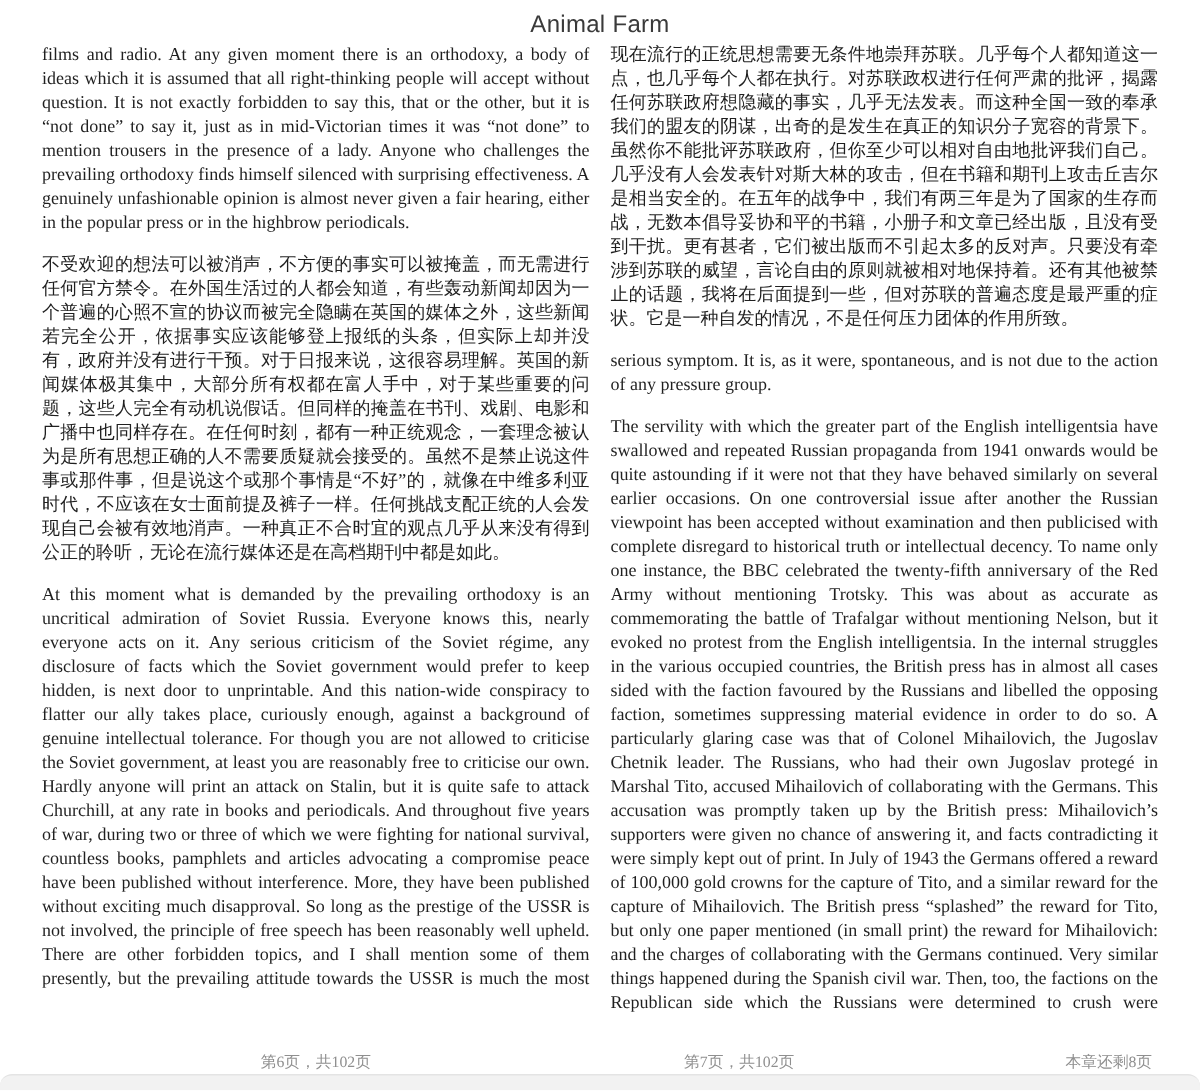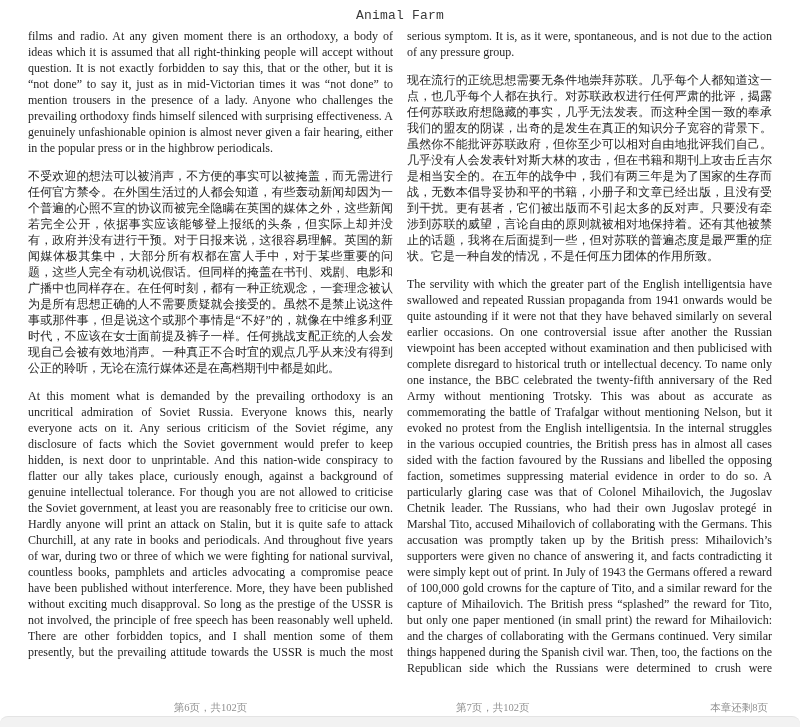--- a/index.html
+++ b/index.html
@@ -15,22 +15,22 @@
     position:relative;
     width:800px;height:727px;
     background:#ffffff;
     overflow:hidden;
     font-family:"Liberation Serif", serif;
   }
   .book-title{
     padding-top:8px;
     height:22px;
     text-align:center;
-    font-family:Liberation Mono, monospace;
-    font-size:13px;
+    font-family:Liberation Sans, sans-serif;
+    font-size:16px;
     font-weight:500;
     color:var(--title);
     letter-spacing:.2px;
   }
   .spread{
     display:flex;
     gap:14px;
     padding:0 28px;
     margin-top:6px;
     align-items:flex-end;
@@ -89,22 +89,22 @@
 
   <main class="spread">
 
     <section class="page">
       <p class="para en">films and radio. At any given moment there is an orthodoxy, a body of ideas which it is assumed that all right-thinking people will accept without question. It is not exactly forbidden to say this, that or the other, but it is “not done” to say it, just as in mid-Victorian times it was “not done” to mention trousers in the presence of a lady. Anyone who challenges the prevailing orthodoxy finds himself silenced with surprising effectiveness. A genuinely unfashionable opinion is almost never given a fair hearing, either in the popular press or in the highbrow periodicals.</p>
       <p class="para zh">不受欢迎的想法可以被消声，不方便的事实可以被掩盖，而无需进行任何官方禁令。在外国生活过的人都会知道，有些轰动新闻却因为一个普遍的心照不宣的协议而被完全隐瞒在英国的媒体之外，这些新闻若完全公开，依据事实应该能够登上报纸的头条，但实际上却并没有，政府并没有进行干预。对于日报来说，这很容易理解。英国的新闻媒体极其集中，大部分所有权都在富人手中，对于某些重要的问题，这些人完全有动机说假话。但同样的掩盖在书刊、戏剧、电影和广播中也同样存在。在任何时刻，都有一种正统观念，一套理念被认为是所有思想正确的人不需要质疑就会接受的。虽然不是禁止说这件事或那件事，但是说这个或那个事情是“不好”的，就像在中维多利亚时代，不应该在女士面前提及裤子一样。任何挑战支配正统的人会发现自己会被有效地消声。一种真正不合时宜的观点几乎从来没有得到公正的聆听，无论在流行媒体还是在高档期刊中都是如此。</p>
       <p class="para en cont">At this moment what is demanded by the prevailing orthodoxy is an uncritical admiration of Soviet Russia. Everyone knows this, nearly everyone acts on it. Any serious criticism of the Soviet régime, any disclosure of facts which the Soviet government would prefer to keep hidden, is next door to unprintable. And this nation-wide conspiracy to flatter our ally takes place, curiously enough, against a background of genuine intellectual tolerance. For though you are not allowed to criticise the Soviet government, at least you are reasonably free to criticise our own. Hardly anyone will print an attack on Stalin, but it is quite safe to attack Churchill, at any rate in books and periodicals. And throughout five years of war, during two or three of which we were fighting for national survival, countless books, pamphlets and articles advocating a compromise peace have been published without interference. More, they have been published without exciting much disapproval. So long as the prestige of the USSR is not involved, the principle of free speech has been reasonably well upheld. There are other forbidden topics, and I shall mention some of them presently, but the prevailing attitude towards the USSR is much the most</p>
     </section>
 
     <section class="page">
+      <p class="para zh">现在流行的正统思想需要无条件地崇拜苏联。几乎每个人都知道这一点，也几乎每个人都在执行。对苏联政权进行任何严肃的批评，揭露任何苏联政府想隐藏的事实，几乎无法发表。而这种全国一致的奉承我们的盟友的阴谋，出奇的是发生在真正的知识分子宽容的背景下。虽然你不能批评苏联政府，但你至少可以相对自由地批评我们自己。几乎没有人会发表针对斯大林的攻击，但在书籍和期刊上攻击丘吉尔是相当安全的。在五年的战争中，我们有两三年是为了国家的生存而战，无数本倡导妥协和平的书籍，小册子和文章已经出版，且没有受到干扰。更有甚者，它们被出版而不引起太多的反对声。只要没有牵涉到苏联的威望，言论自由的原则就被相对地保持着。还有其他被禁止的话题，我将在后面提到一些，但对苏联的普遍态度是最严重的症状。它是一种自发的情况，不是任何压力团体的作用所致。</p>
       <p class="para en">serious symptom. It is, as it were, spontaneous, and is not due to the action of any pressure group.</p>
-      <p class="para zh">现在流行的正统思想需要无条件地崇拜苏联。几乎每个人都知道这一点，也几乎每个人都在执行。对苏联政权进行任何严肃的批评，揭露任何苏联政府想隐藏的事实，几乎无法发表。而这种全国一致的奉承我们的盟友的阴谋，出奇的是发生在真正的知识分子宽容的背景下。虽然你不能批评苏联政府，但你至少可以相对自由地批评我们自己。几乎没有人会发表针对斯大林的攻击，但在书籍和期刊上攻击丘吉尔是相当安全的。在五年的战争中，我们有两三年是为了国家的生存而战，无数本倡导妥协和平的书籍，小册子和文章已经出版，且没有受到干扰。更有甚者，它们被出版而不引起太多的反对声。只要没有牵涉到苏联的威望，言论自由的原则就被相对地保持着。还有其他被禁止的话题，我将在后面提到一些，但对苏联的普遍态度是最严重的症状。它是一种自发的情况，不是任何压力团体的作用所致。</p>
       <p class="para en cont">The servility with which the greater part of the English intelligentsia have swallowed and repeated Russian propaganda from 1941 onwards would be quite astounding if it were not that they have behaved similarly on several earlier occasions. On one controversial issue after another the Russian viewpoint has been accepted without examination and then publicised with complete disregard to historical truth or intellectual decency. To name only one instance, the BBC celebrated the twenty-fifth anniversary of the Red Army without mentioning Trotsky. This was about as accurate as commemorating the battle of Trafalgar without mentioning Nelson, but it evoked no protest from the English intelligentsia. In the internal struggles in the various occupied countries, the British press has in almost all cases sided with the faction favoured by the Russians and libelled the opposing faction, sometimes suppressing material evidence in order to do so. A particularly glaring case was that of Colonel Mihailovich, the Jugoslav Chetnik leader. The Russians, who had their own Jugoslav protegé in Marshal Tito, accused Mihailovich of collaborating with the Germans. This accusation was promptly taken up by the British press: Mihailovich’s supporters were given no chance of answering it, and facts contradicting it were simply kept out of print. In July of 1943 the Germans offered a reward of 100,000 gold crowns for the capture of Tito, and a similar reward for the capture of Mihailovich. The British press “splashed” the reward for Tito, but only one paper mentioned (in small print) the reward for Mihailovich: and the charges of collaborating with the Germans continued. Very similar things happened during the Spanish civil war. Then, too, the factions on the Republican side which the Russians were determined to crush were</p>
     </section>
 
   </main>
 
   <div class="footer-row">
     <span class="pageno-left">第6页，共102页</span>
     <span class="pageno-right">第7页，共102页</span>
     <span class="chapter-remaining">本章还剩8页</span>
   </div>

